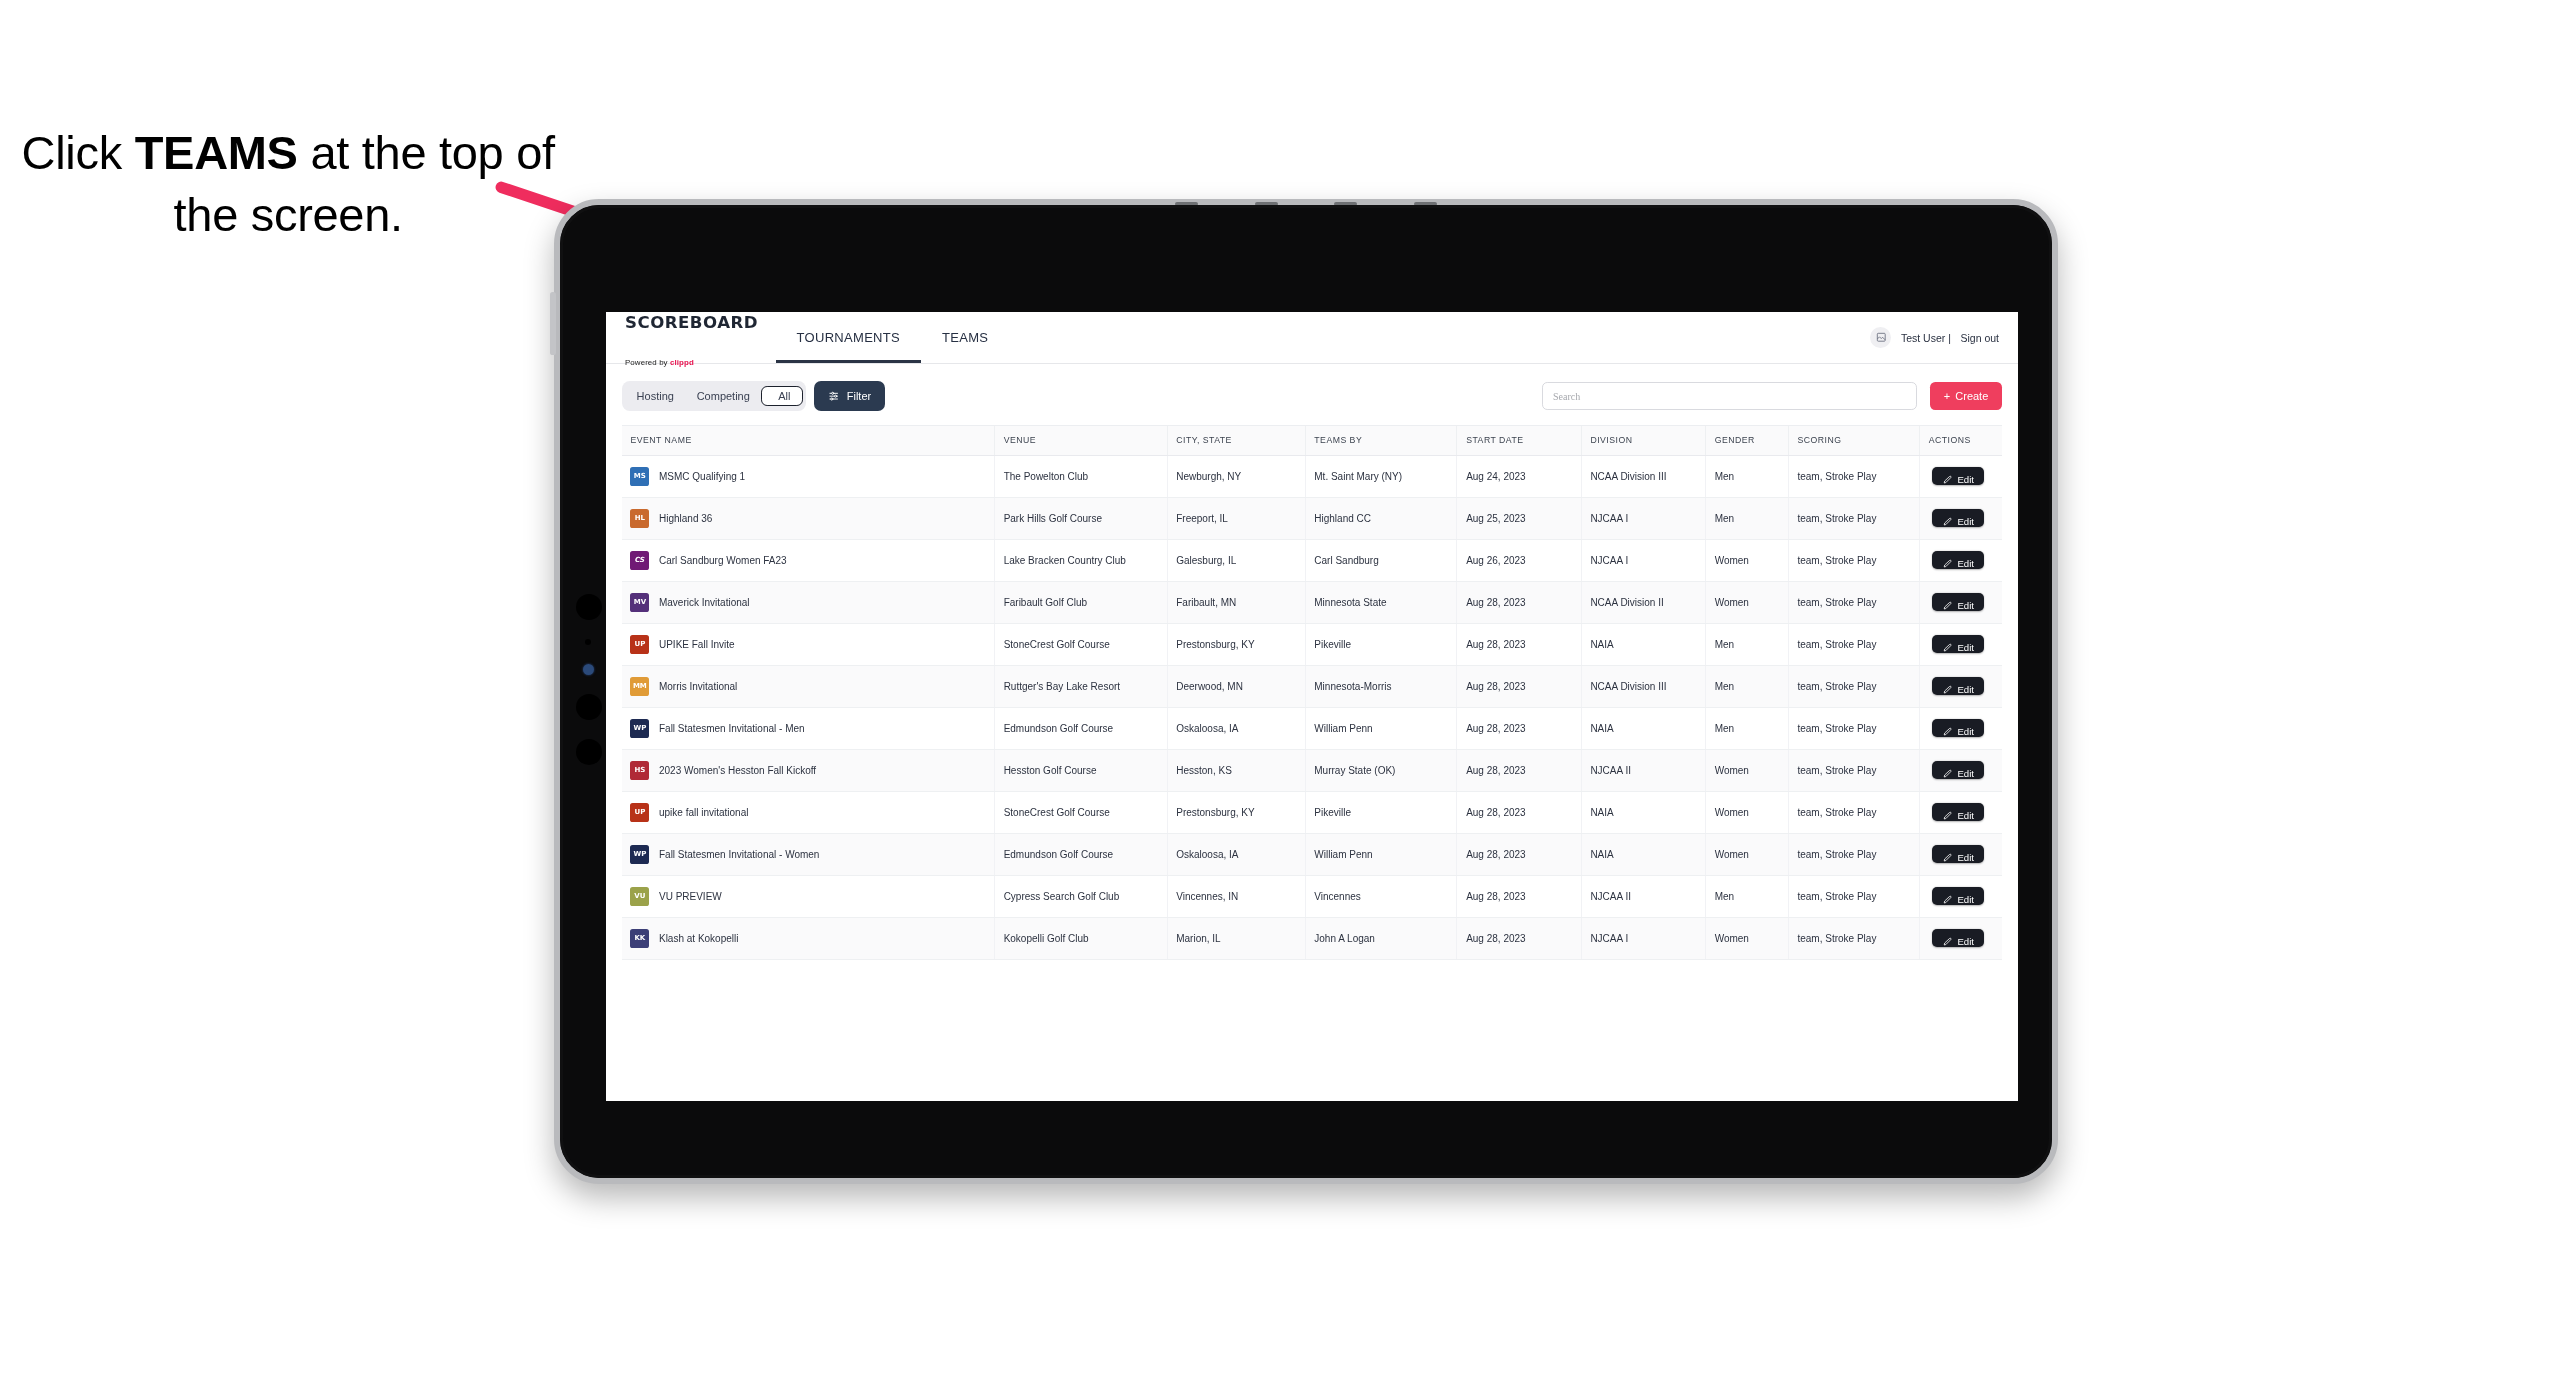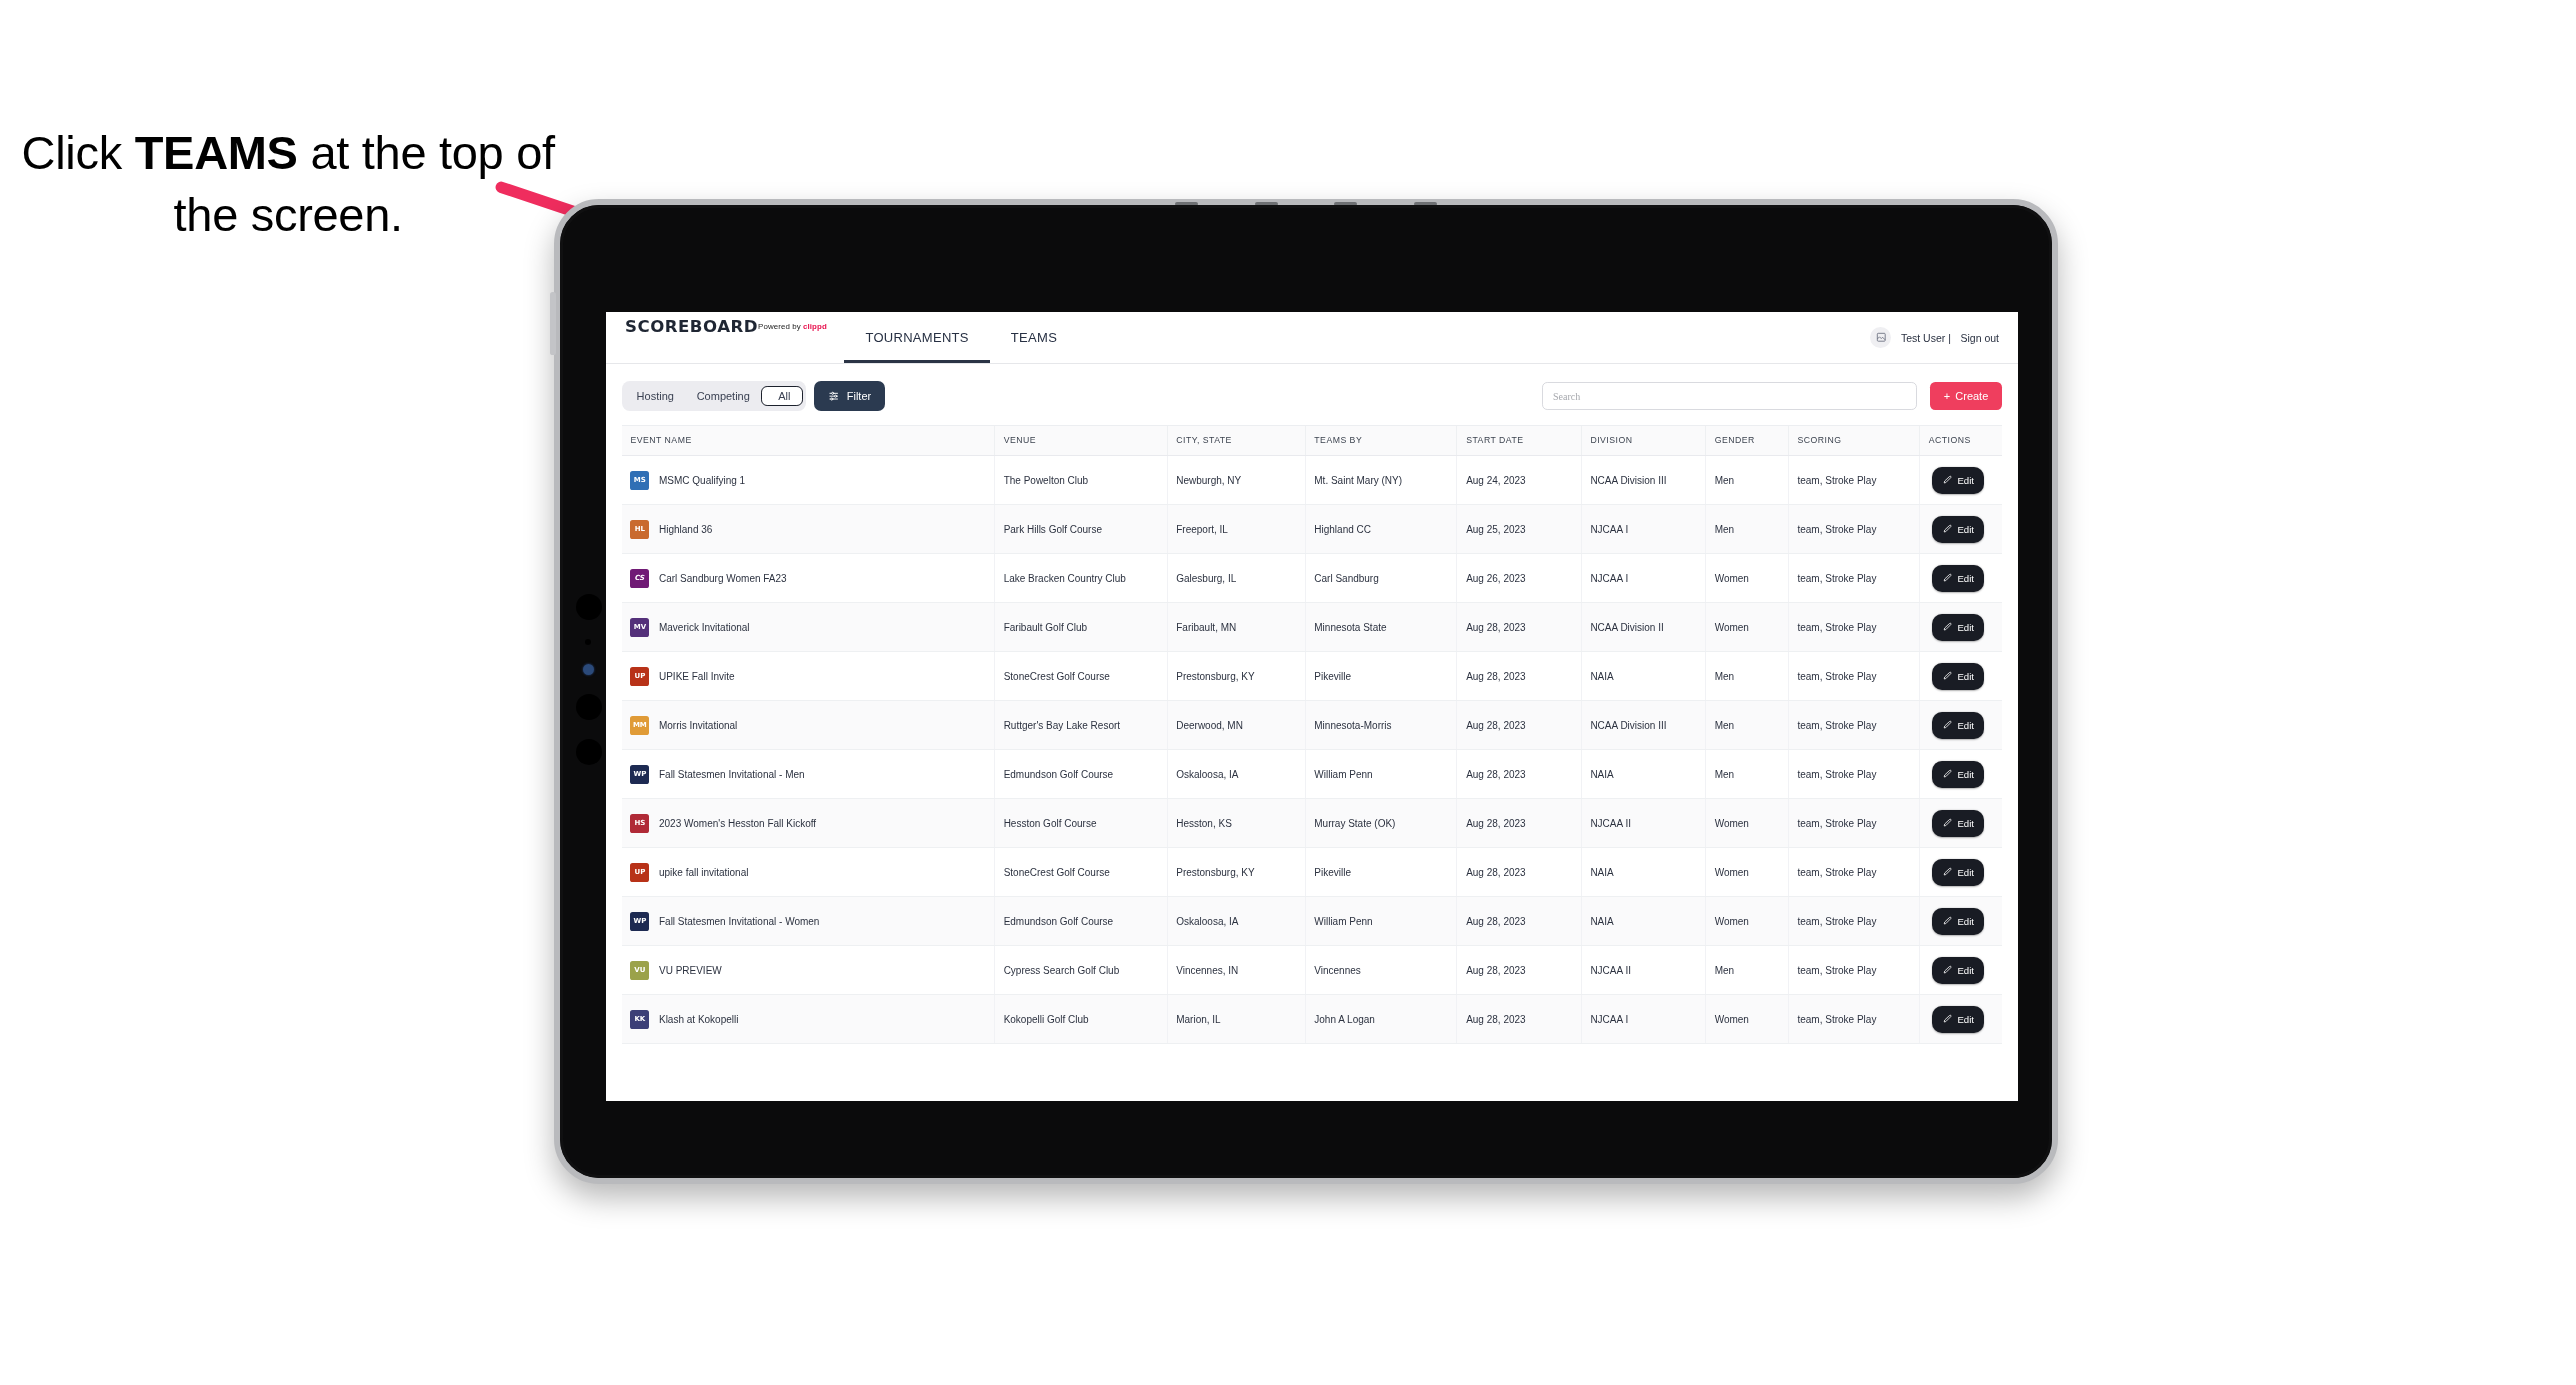--- a/index.html
+++ b/index.html
@@ -69,21 +69,21 @@
 
   
   .topnav {
     height: 52px;
     background: #fff;
     display: flex;
     align-items: stretch;
     position: relative;
     border-bottom: 0.9px solid #e6e7ea;
   }
-  .logo-wrap { padding: 7px 17.5px 0 19px; display:flex; flex-direction:row; justify-content:center; }
+  .logo-wrap { padding: 7px 17.5px 0 19px; display:flex; flex-direction:column; justify-content:center;gap:24px; }
   .logo-main {
     font-family: "DejaVu Sans", sans-serif;
     font-weight: bold;
     font-size: 16.6px;
     letter-spacing: 0.5px;
     color: #1f2633;
     line-height: 1;
   }
   .logo-sub { font-size: 7.9px; color:#222; margin-top:2.6px; letter-spacing:0.1px; }
   .logo-sub em { font-style: normal; color:#e8134f; font-weight:bold; }
@@ -201,22 +201,22 @@
   .col-city   { width: 10%; }
   .col-host   { width: 11%; }
   .col-date   { width: 9%; }
   .col-div    { width: 9%; }
   .col-gender { width: 6%; }
   .col-score  { width: 9.5%; }
   .col-act    { width: 7%; }
 
   .edit-btn {
     background:#191c24; color:#fff; border:none;
-    height:27px; border-radius:10px; padding:0 10.5px;
-    font-size:9.6px; display:inline-flex; align-items:center; gap:5.2px;
+    height:18px; border-radius:5px; padding:0 10.5px;
+    font-size:9.6px; display:inline-flex; align-items:flex-end; gap:5.2px;
     cursor:pointer; font-family:"Liberation Sans", sans-serif;
     box-shadow:0 0.9px 1.7px rgba(0,0,0,0.3);
   }
   .edit-btn svg { width:9.6px; height:9.6px; }
   .act-cell { text-align:left; padding-left:12.2px; }
 </style>
 </head>
 <body>
 
 <div id="stage">

